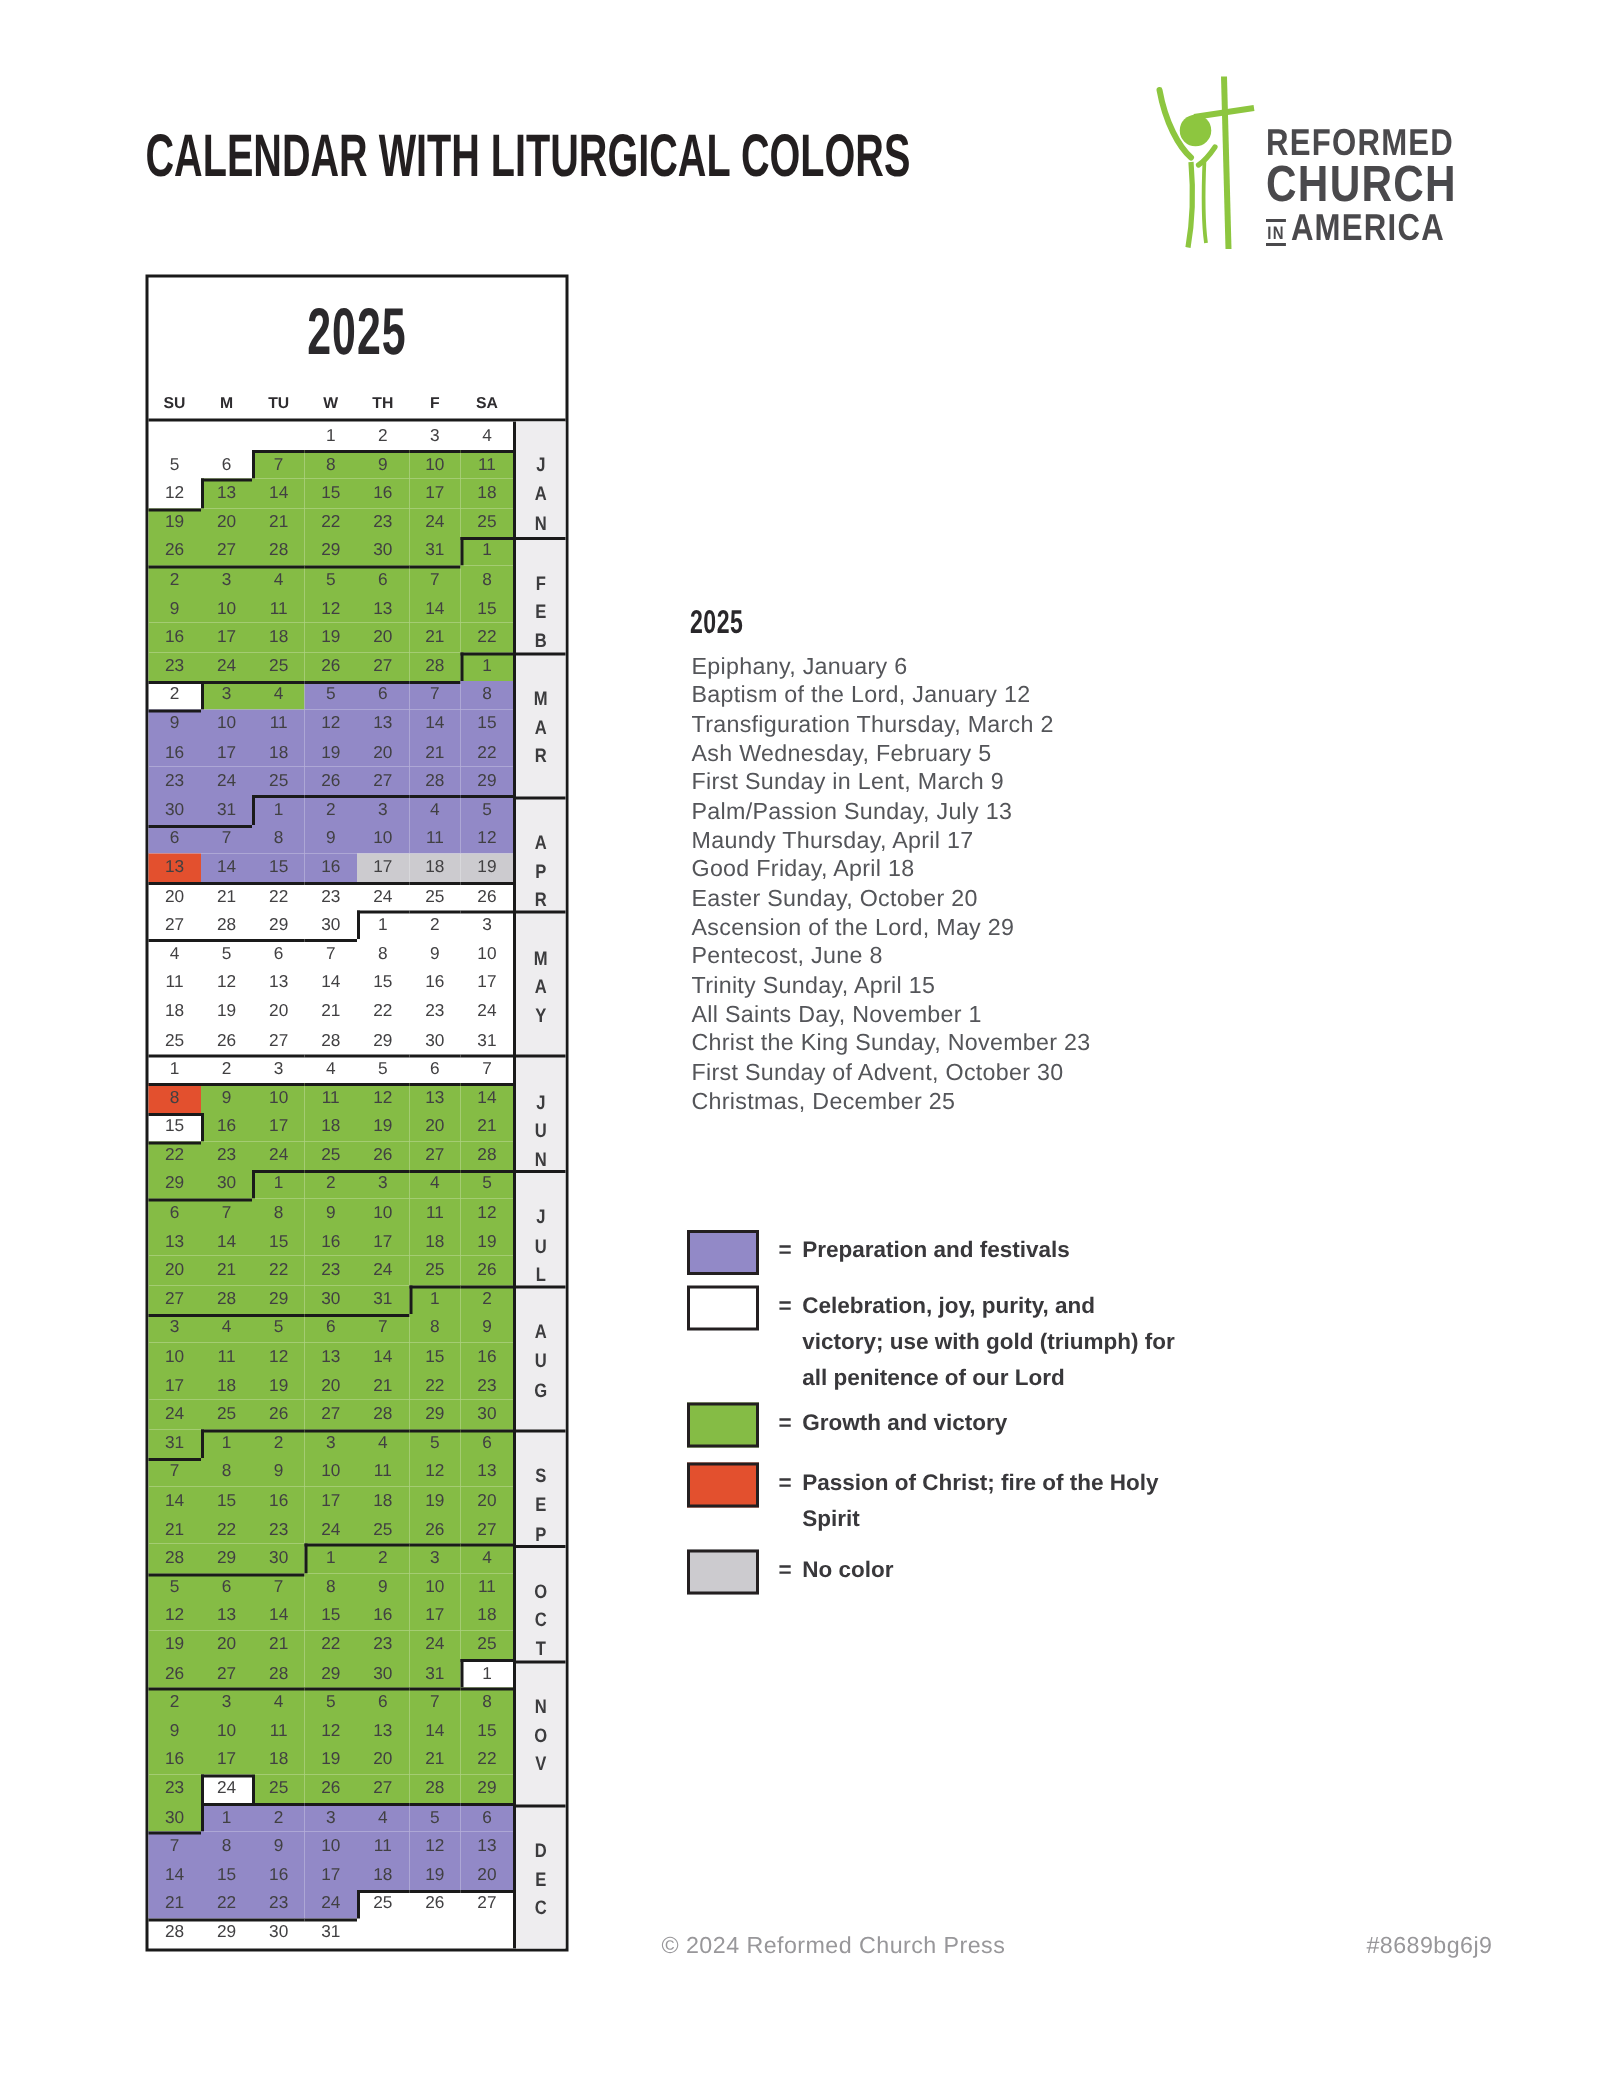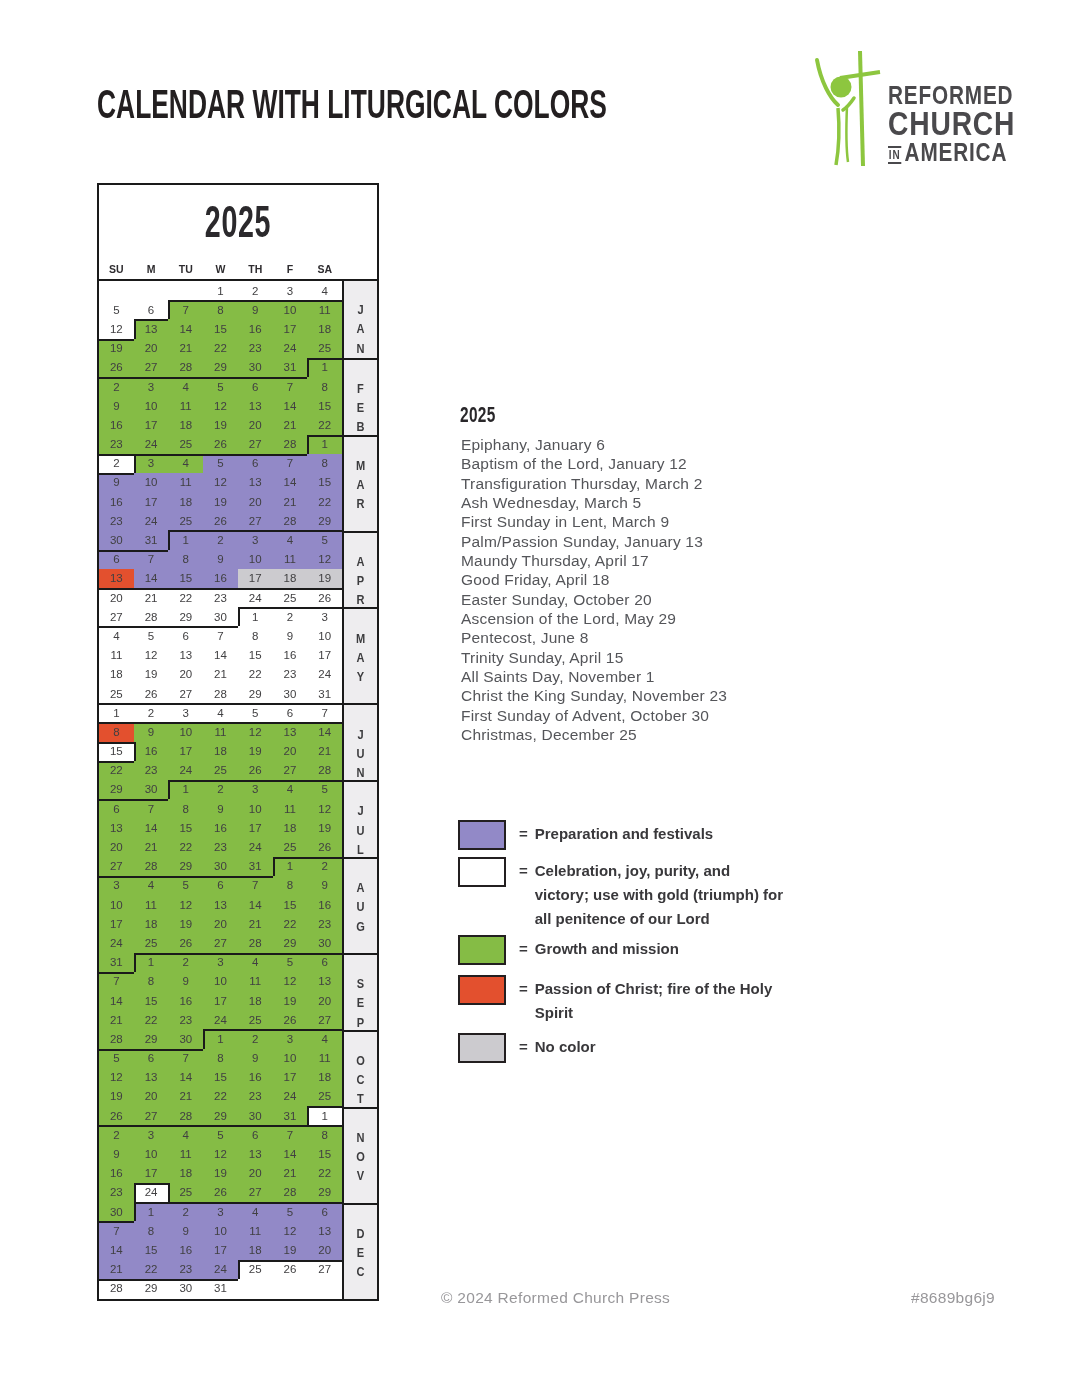--- a/index.html
+++ b/index.html
@@ -5,21 +5,21 @@
   html,body{margin:0;padding:0;background:#fff;}
   .page{position:relative;width:1074px;height:1388px;background:#fff;overflow:hidden;
         font-family:"Liberation Sans","DejaVu Sans",sans-serif;}
 
   
   .doc-title{position:absolute;left:97px;top:82px;font-size:40px;font-weight:bold;
              color:#231F20;white-space:nowrap;transform:scaleX(0.66);transform-origin:left center;
              letter-spacing:0px;}
 
   
-  .logo{position:absolute;left:810px;top:48px;display:flex;align-items:flex-end;}
+  .logo{position:absolute;left:766px;top:48px;display:flex;align-items:flex-end;}
   .logo-mark{width:72px;height:120px;flex:0 0 72px;}
   .logo-text{margin-left:6px;color:#4A494C;font-weight:bold;margin-bottom:2px;}
   .lt1{font-size:25px;line-height:25px;transform:scaleX(0.83);transform-origin:left bottom;letter-spacing:1px;white-space:nowrap;}
   .lt2{font-size:34px;line-height:31px;transform:scaleX(0.83);transform-origin:left bottom;letter-spacing:1px;white-space:nowrap;}
   .lt3{font-size:25px;line-height:27px;transform:scaleX(0.83);transform-origin:left bottom;letter-spacing:1px;white-space:nowrap;display:flex;align-items:flex-end;}
   .lt-in{font-size:12px;line-height:12px;border-top:2px solid #4A494C;border-bottom:2px solid #4A494C;
          padding:1px 1px;margin-right:4px;margin-bottom:2px;}
 
   
   .calendar{position:absolute;left:97px;top:183px;width:278px;border:2px solid #1A1A1A;background:#fff;}
@@ -563,23 +563,23 @@
     </div>
   </div>
 
   <div class="key-year">
     <span>2025</span>
   </div>
   <div class="key-list" id="keyList">
       <div>Epiphany, January 6</div>
       <div>Baptism of the Lord, January 12</div>
       <div>Transfiguration Thursday, March 2</div>
-      <div>Ash Wednesday, March 5</div>
+      <div>Ash Wednesday, February 5</div>
       <div>First Sunday in Lent, March 9</div>
-      <div>Palm/Passion Sunday, January 13</div>
+      <div>Palm/Passion Sunday, July 13</div>
       <div>Maundy Thursday, April 17</div>
       <div>Good Friday, April 18</div>
       <div>Easter Sunday, October 20</div>
       <div>Ascension of the Lord, May 29</div>
       <div>Pentecost, June 8</div>
       <div>Trinity Sunday, April 15</div>
       <div>All Saints Day, November 1</div>
       <div>Christ the King Sunday, November 23</div>
       <div>First Sunday of Advent, October 30</div>
       <div>Christmas, December 25</div>
@@ -597,21 +597,21 @@
         <div class="legend-swatch" style="background: rgb(255, 255, 255);"></div>
         <div class="legend-copy">
           <span class="legend-eq">=</span>
           <span class="legend-txt">Celebration, joy, purity, and victory; use with gold (triumph) for all penitence of our Lord</span>
         </div>
       </div>
       <div class="legend-item" style="top: 935px;">
         <div class="legend-swatch" style="background: rgb(133, 188, 69);"></div>
         <div class="legend-copy">
           <span class="legend-eq">=</span>
-          <span class="legend-txt">Growth and mission</span>
+          <span class="legend-txt">Growth and victory</span>
         </div>
       </div>
       <div class="legend-item" style="top: 975px;">
         <div class="legend-swatch" style="background: rgb(227, 80, 46);"></div>
         <div class="legend-copy">
           <span class="legend-eq">=</span>
           <span class="legend-txt">Passion of Christ; fire of the Holy Spirit</span>
         </div>
       </div>
       <div class="legend-item" style="top: 1033px;">

